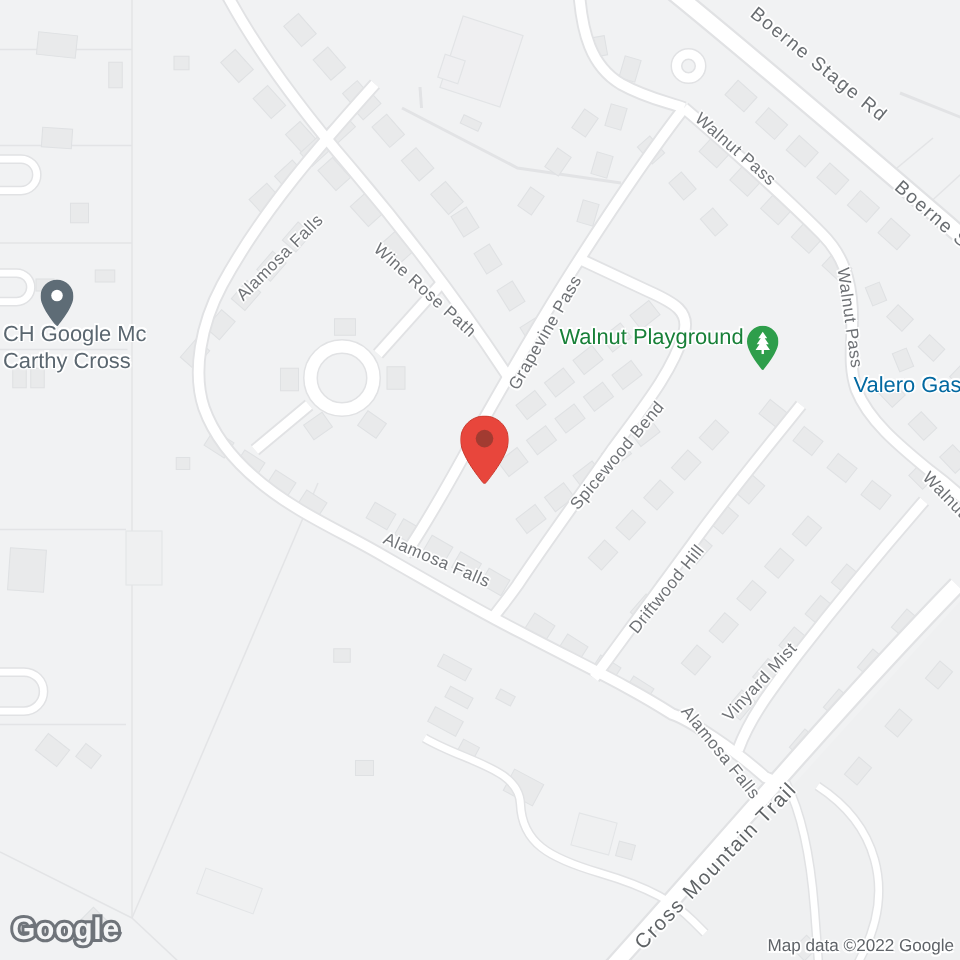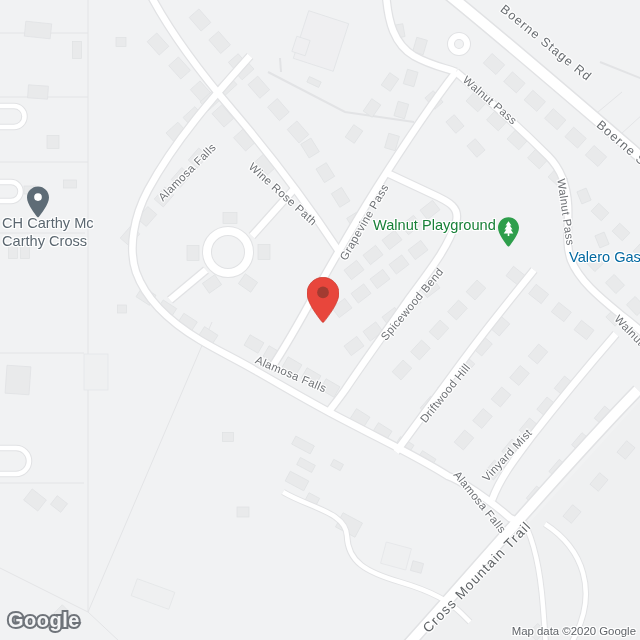--- a/index.html
+++ b/index.html
@@ -280,21 +280,21 @@
       <div class="rlbl " style="left: 480px; top: 502px; transform: translate(-50%, -50%) rotate(51deg);">Alamosa Falls</div>
       <div class="rlbl " style="left: 507px; top: 455px; transform: translate(-50%, -50%) rotate(-47deg);">Vinyard Mist</div>
       <div class="rlbl trunk" style="left: 477px; top: 577px; transform: translate(-50%, -50%) rotate(-46deg);">Cross Mountain Trail</div>
     </div>
 
   <svg class="marker" style="left:27px;top:185px" width="22" height="34" viewBox="0 0 24 34">
     <path d="M12 0C5.4 0 0 5.4 0 12c0 7.5 9 18.4 11.2 21.3.4.5 1.2.5 1.6 0C15 30.4 24 19.5 24 12 24 5.4 18.6 0 12 0z" fill="#5E6C76"></path>
     <circle cx="12" cy="11.6" r="4.2" fill="#FFFFFF"></circle>
   </svg>
   <div class="poi poi-charlie halo">
-    <div>CH Carthy Mc</div>
+    <div>CH Google Mc</div>
     <div>Carthy Cross</div>
   </div>
 
   <div class="poi poi-playground">
     <span class="halo">Walnut Playground</span>
     <svg width="21" height="30" viewBox="0 0 24 34">
       <path d="M12 0C5.4 0 0 5.4 0 12c0 7.5 9 18.4 11.2 21.3.4.5 1.2.5 1.6 0C15 30.4 24 19.5 24 12 24 5.4 18.6 0 12 0z" fill="#2E9E4B"></path>
       <path d="M12 4.6l3.4 5h-1.9l3.1 4.6h-2.1l3 4.4H6.5l3-4.4H7.4l3.1-4.6H8.6z" fill="#FFFFFF"></path>
       <rect x="11.1" y="18.4" width="1.8" height="3.2" fill="#FFFFFF"></rect>
     </svg>
@@ -305,15 +305,15 @@
   <svg class="marker" style="left:307px;top:277px" width="32" height="46" viewBox="0 0 24 34">
     <path d="M12 0C5.4 0 0 5.4 0 12c0 7.5 9 18.4 11.2 21.3.4.5 1.2.5 1.6 0C15 30.4 24 19.5 24 12 24 5.4 18.6 0 12 0z" fill="#E8463C" stroke="#C93A2E" stroke-width="0.5"></path>
     <circle cx="12" cy="11.3" r="4.4" fill="#A23B31"></circle>
   </svg>
 
   <div class="watermark">
     <span class="back">Google</span>
     <span class="front">Google</span>
   </div>
 
-  <div class="attribution halo">Map data ©2020 Google</div>
+  <div class="attribution halo">Map data ©2022 Google</div>
 
 </div>
 
 </body></html>

